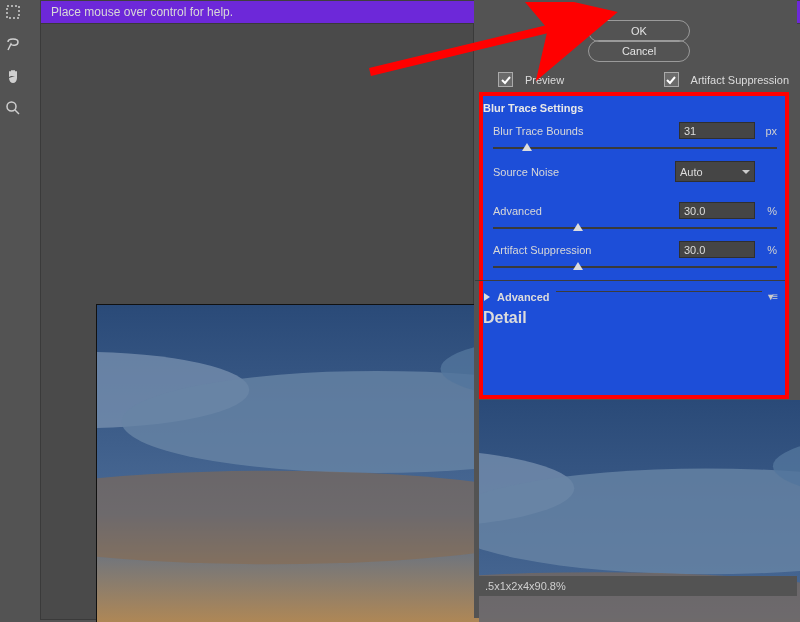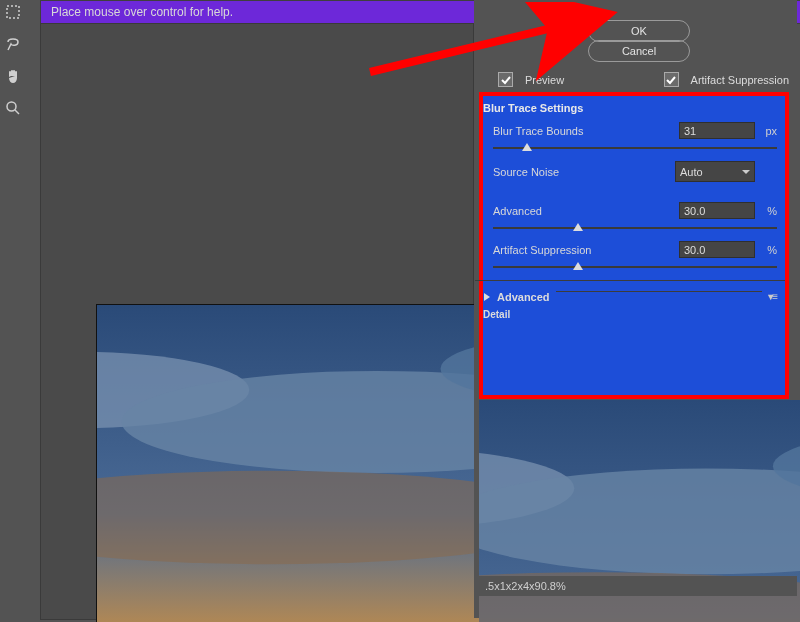--- a/index.html
+++ b/index.html
@@ -33,21 +33,21 @@
   .slider .track{position:absolute;left:0;right:0;top:6px;height:2px;background:#3a3a3a}
   .slider .thumb{position:absolute;top:2px;width:0;height:0;border-left:5px solid transparent;border-right:5px solid transparent;border-bottom:8px solid #ddd;transform:translateX(-5px)}
   .combo{width:70px;height:19px;background:#454545;border:1px solid #2f2f2f;color:#ddd;font-size:11px;display:flex;align-items:center;justify-content:space-between;padding:0 4px;cursor:pointer}
   .combo svg{width:8px;height:8px;fill:#ccc}
   .hr{height:1px;background:#3c3c3c;margin:6px -8px}
   .advrow{display:flex;align-items:flex-start;gap:6px;font-size:11px;font-weight:bold;padding:4px 0}
   .advrow .exp{width:8px;height:8px}
   .advrow .exp svg{width:8px;height:8px;fill:#ddd}
   .advrow .line{flex:1;height:1px;background:#3c3c3c}
   .advrow .menu{font-size:10px;color:#ccc;letter-spacing:-1px}
-  .detail-title{font-weight:bold;font-size:10px;margin-top:2px}
+  .detail-title{font-weight:bold;font-size:16px;margin-top:2px}
   
   .detail-img{position:absolute;left:5px;top:400px;width:312px;height:175px}
   .zoombar{position:absolute;left:5px;top:576px;width:312px;height:20px;display:flex;align-items:center;gap:0;padding-left:6px;font-size:11px;color:#cfcfcf;background:#535353}
   .zoombar span{cursor:pointer}
   
   .arrow{position:absolute;left:360px;top:2px;width:280px;height:80px;pointer-events:none}
   
   .landscape{width:100%;height:100%;display:block}
 </style>
 </head>

